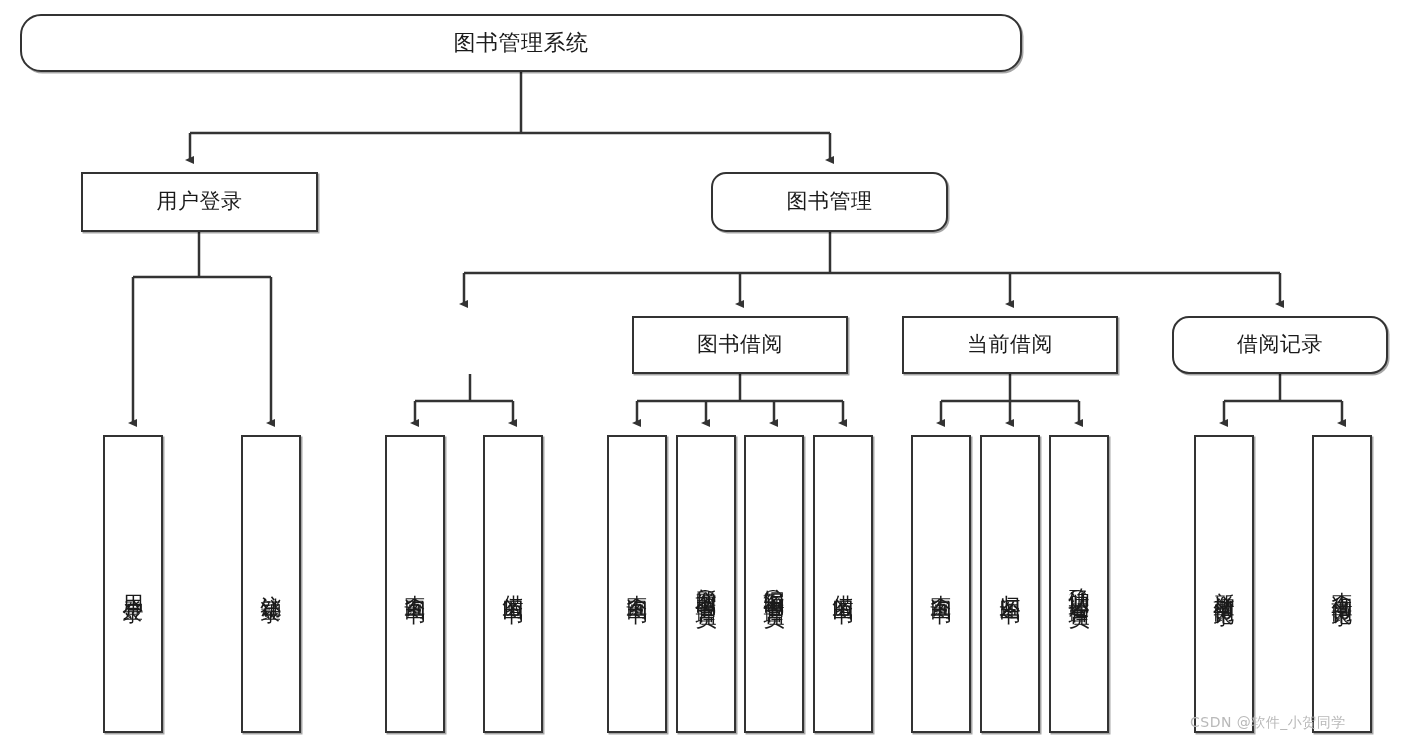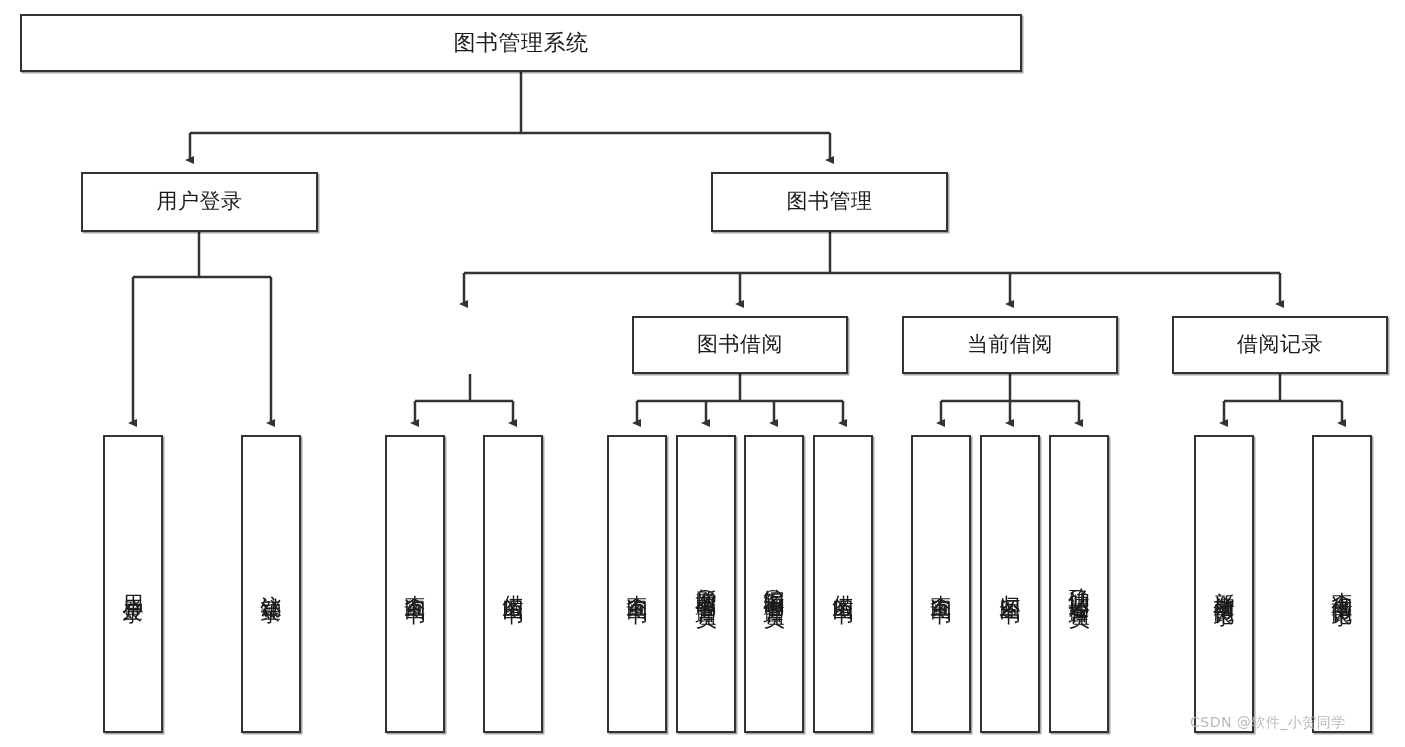--- a/index.html
+++ b/index.html
@@ -113,38 +113,38 @@
     <path d="M941,401 L941,423" stroke="#333333" stroke-width="2.5" fill="none" marker-end="url(#arrow)"></path>
     <path d="M1010,401 L1010,423" stroke="#333333" stroke-width="2.5" fill="none" marker-end="url(#arrow)"></path>
     <path d="M1079,401 L1079,423" stroke="#333333" stroke-width="2.5" fill="none" marker-end="url(#arrow)"></path>
 
     <path d="M1280,374 L1280,401" stroke="#333333" stroke-width="2.5" fill="none"></path>
     <path d="M1224,401 L1342,401" stroke="#333333" stroke-width="2.5" fill="none"></path>
     <path d="M1224,401 L1224,423" stroke="#333333" stroke-width="2.5" fill="none" marker-end="url(#arrow)"></path>
     <path d="M1342,401 L1342,423" stroke="#333333" stroke-width="2.5" fill="none" marker-end="url(#arrow)"></path>
   </svg>
 
-  <div class="node horiz root" style="left:20px; top:14px; width:1002px; height:58px;">
+  <div class="node horiz root" style="left:20px; top:14px; width:1002px; height:58px;border-radius:21px;">
     <span class="label">图书管理系统</span>
   </div>
 
   <div class="node horiz" style="left:81px; top:172px; width:237px; height:60px;">
     <span class="label">用户登录</span>
   </div>
-  <div class="node horiz" style="left:711px; top:172px; width:237px; height:60px;">
+  <div class="node horiz" style="left:711px; top:172px; width:237px; height:60px;border-radius:15px;">
     <span class="label">图书管理</span>
   </div>
 
   <div class="node horiz" style="left:902px; top:316px; width:216px; height:58px;">
     <span class="label">当前借阅</span>
   </div>
   <div class="node horiz" style="left:632px; top:316px; width:216px; height:58px;">
     <span class="label">图书借阅</span>
   </div>
-  <div class="node horiz" style="left:1172px; top:316px; width:216px; height:58px;">
+  <div class="node horiz" style="left:1172px; top:316px; width:216px; height:58px;border-radius:17px;">
     <span class="label">借阅记录</span>
   </div>
 
   <div class="node leaf" style="left:103px; top:435px; width:60px; height:298px;">
     <span class="label">用户登录</span>
   </div>
   <div class="node leaf" style="left:241px; top:435px; width:60px; height:298px;">
     <span class="label">注销登录</span>
   </div>
 

